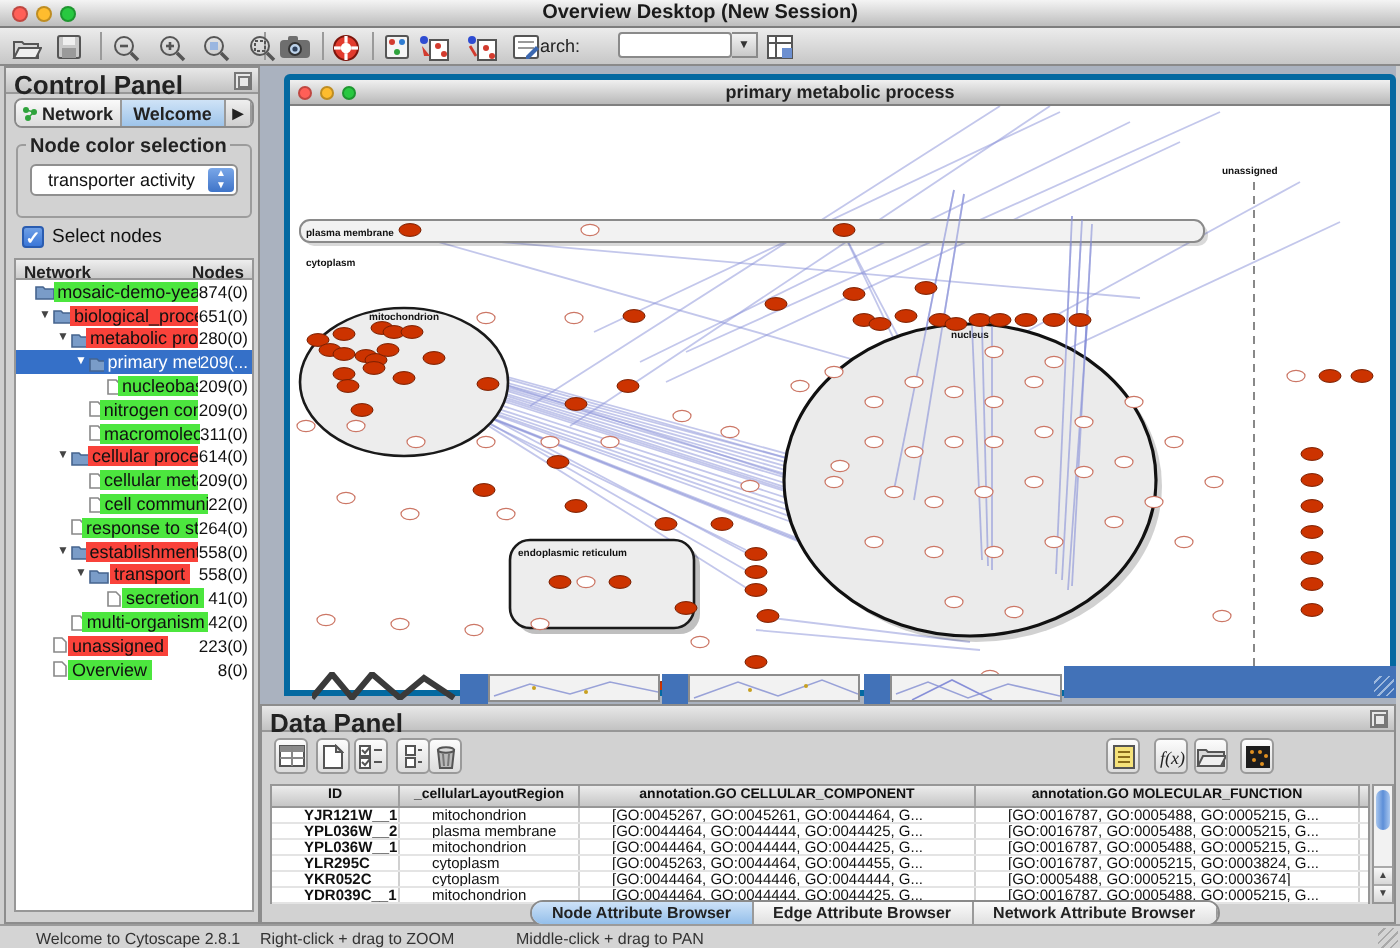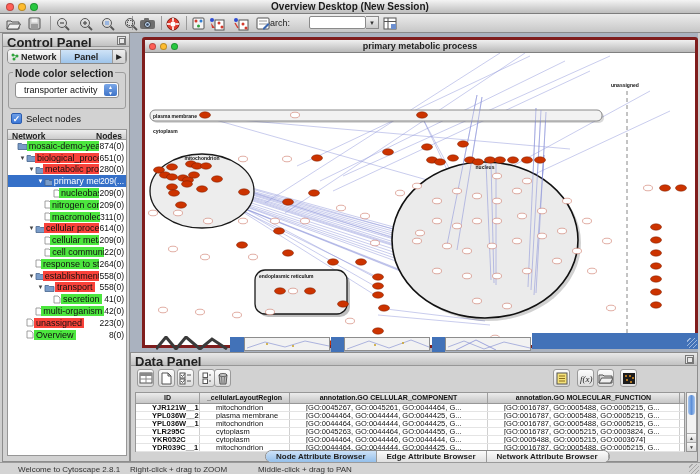--- a/index.html
+++ b/index.html
@@ -38,21 +38,21 @@
 .trow{display:flex;align-items:center;height:11.8px;font-size:9px;white-space:nowrap;overflow:hidden}
 .trow.sel{background:#3570c8;color:#fff}
 .tarrow{flex:0 0 7px;font-size:6px;color:#444;text-align:center}
 .trow.sel .tarrow{color:#fff}
 .tlabel{padding:0 2px;overflow:hidden}
 .bg-green{background:#4ce63e}
 .bg-red{background:#f9423a}
 .tcount{margin-left:auto;padding-right:2px;font-size:8.5px}
 
 .mdi{left:130px;top:33px;width:568px;height:319px;background:#aab2bf;overflow:hidden}
-.iwin{position:absolute;left:12px;top:4px;width:556px;height:311px;background:#7f1d1d;border-radius:3px 3px 0 0}
+.iwin{position:absolute;left:12px;top:4px;width:556px;height:311px;background:#0369a1;border-radius:3px 3px 0 0}
 .ititle{position:absolute;left:3px;top:3px;width:550px;height:13px;background:linear-gradient(#f0f0f0,#b9b9b9);border-bottom:1px solid #808080}
 .ititletext{position:absolute;left:0;top:1px;width:100%;text-align:center;font-size:9px;font-weight:bold;color:#222}
 .canvas{position:absolute;left:3px;top:16px;width:550px;height:292px;background:#fff;overflow:hidden}
 .frag{position:absolute;height:14px;border:1px solid #8d8d8d;background:#f2f2f2;overflow:hidden}
 .fragblue{position:absolute;height:15px;background:#4272b8}
 .grip{position:absolute;right:1px;bottom:1px;width:10px;height:10px;background:repeating-linear-gradient(135deg,transparent 0 2px,#9db8dd 2px 3px)}
 
 .dpanel{left:130px;top:352px;width:568px;height:110px;background:#d2d2d2;border:1px solid #8d8d8d}
 .dtool{position:absolute;left:0;top:13px;width:100%;height:26px}
 .dbtn{position:absolute;top:3px;width:17px;height:18px;border:1px solid #9a9a9a;border-radius:3px;background:linear-gradient(#fcfcfc,#dcdcdc);display:flex;align-items:center;justify-content:center}
@@ -229,21 +229,21 @@
       <svg width="8" height="8">
           <circle cx="2" cy="2" r="1.5" fill="#2fa33c"></circle>
           <circle cx="6" cy="3" r="1.5" fill="#2fa33c"></circle>
           <circle cx="3" cy="6" r="1.5" fill="#2fa33c"></circle>
           <line x1="2" y1="2" x2="6" y2="3" stroke="#2fa33c" stroke-width=".7"></line>
           <line x1="3" y1="6" x2="6" y2="3" stroke="#2fa33c" stroke-width=".7"></line>
         </svg>
       <span>Network</span>
     </div>
     <div class="ptab sel">
-        <span>Panel</span>
+        <span>Welcome</span>
       </div>
     <div class="ptab arrow">▶</div>
   </div>
   <div class="gbox">
     <div class="gleg">Node color selection</div>
     <div class="combo">
       <span>transporter activity</span>
       <div class="stepper">▲<br>▼</div>
     </div>
   </div>

